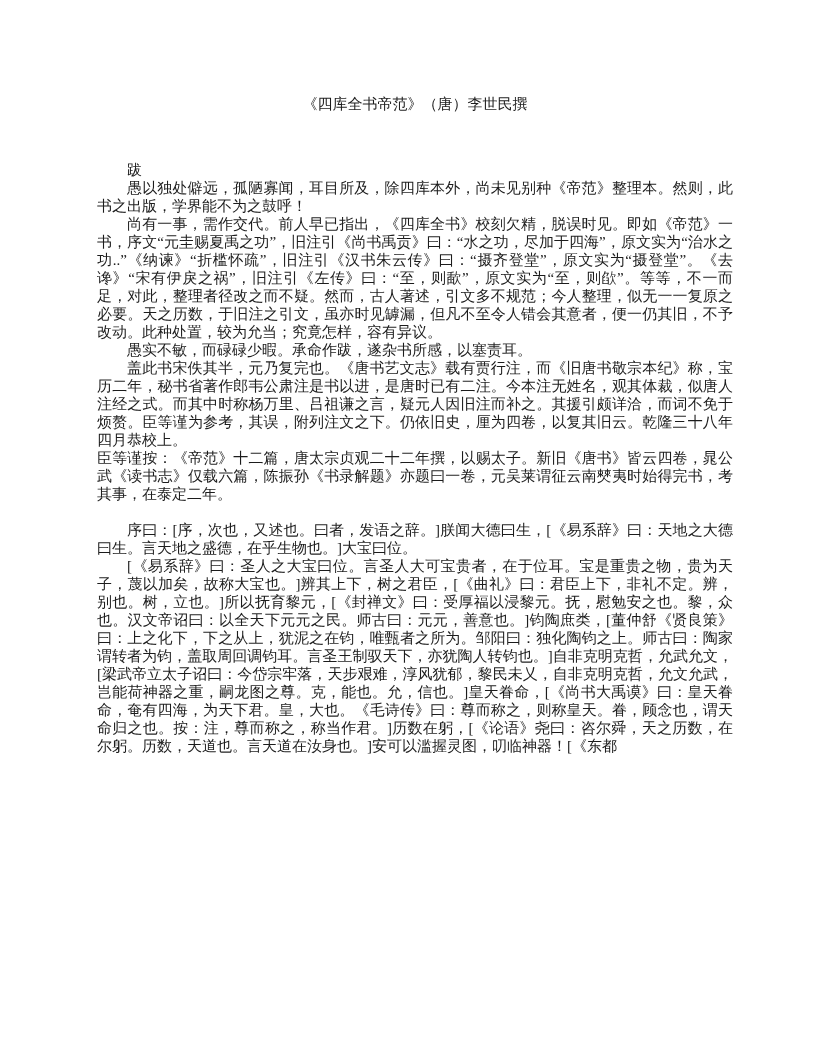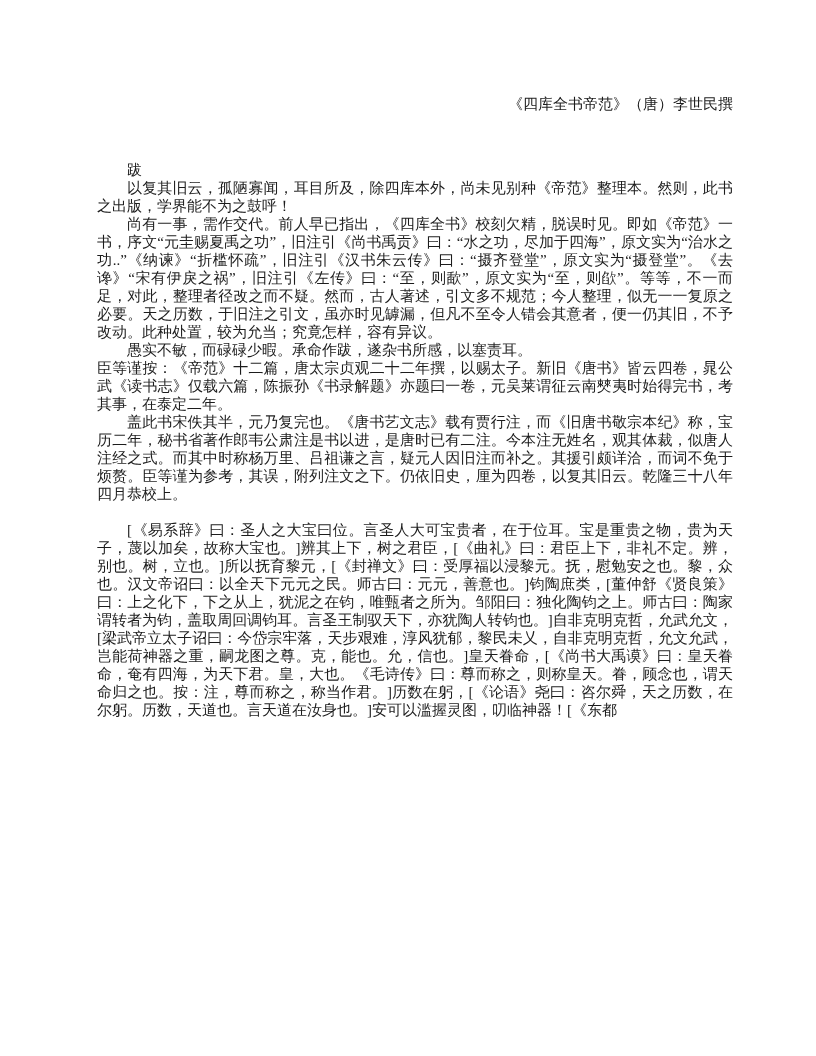--- a/index.html
+++ b/index.html
@@ -20,42 +20,43 @@
     top: 95px;
     width: 636px;
     font-family: "Liberation Serif", "DejaVu Serif", serif;
     font-size: 15px;
     line-height: 18px;
     color: #1c1c1c;
     text-align: justify;
   }
   .doc-title {
     margin: 0 0 48px 0;
-    text-align: right;
+    text-align: center;
   }
   .para {
     margin: 0;
   }
   .para.indent {
     text-indent: 2em;
   }
   .para.spacer {
     height: 18px;
   }
 </style>
 </head>
 <body>
 
 <div class="page">
   <div class="content">
     <p class="doc-title">《四库全书帝范》（唐）李世民撰</p>
     <div>
         <p class="para indent">跋</p>
-        <p class="para indent">以复其旧云，孤陋寡闻，耳目所及，除四库本外，尚未见别种《帝范》整理本。然则，此书之出版，学界能不为之鼓呼！</p>
+        <p class="para indent">愚以独处僻远，孤陋寡闻，耳目所及，除四库本外，尚未见别种《帝范》整理本。然则，此书之出版，学界能不为之鼓呼！</p>
         <p class="para indent">尚有一事，需作交代。前人早已指出，《四库全书》校刻欠精，脱误时见。即如《帝范》一书，序文“元圭赐夏禹之功”，旧注引《尚书禹贡》曰：“水之功，尽加于四海”，原文实为“治水之功..”《纳谏》“折槛怀疏”，旧注引《汉书朱云传》曰：“摄齐登堂”，原文实为“摄登堂”。《去谗》“宋有伊戾之祸”，旧注引《左传》曰：“至，则歃”，原文实为“至，则欿”。等等，不一而足，对此，整理者径改之而不疑。然而，古人著述，引文多不规范；今人整理，似无一一复原之必要。天之历数，于旧注之引文，虽亦时见罅漏，但凡不至令人错会其意者，便一仍其旧，不予改动。此种处置，较为允当；究竟怎样，容有异议。</p>
         <p class="para indent">愚实不敏，而碌碌少暇。承命作跋，遂杂书所感，以塞责耳。</p>
+        <p class="para indent">盖此书宋佚其半，元乃复完也。《唐书艺文志》载有贾行注，而《旧唐书敬宗本纪》称，宝历二年，秘书省著作郎韦公肃注是书以进，是唐时已有二注。今本注无姓名，观其体裁，似唐人注经之式。而其中时称杨万里、吕祖谦之言，疑元人因旧注而补之。其援引颇详洽，而词不免于烦赘。臣等谨为参考，其误，附列注文之下。仍依旧史，厘为四卷，以复其旧云。乾隆三十八年四月恭校上。</p>
         <p class="para">臣等谨按：《帝范》十二篇，唐太宗贞观二十二年撰，以赐太子。新旧《唐书》皆云四卷，晁公武《读书志》仅载六篇，陈振孙《书录解题》亦题曰一卷，元吴莱谓征云南僰夷时始得完书，考其事，在泰定二年。</p>
-        <p class="para indent">盖此书宋佚其半，元乃复完也。《唐书艺文志》载有贾行注，而《旧唐书敬宗本纪》称，宝历二年，秘书省著作郎韦公肃注是书以进，是唐时已有二注。今本注无姓名，观其体裁，似唐人注经之式。而其中时称杨万里、吕祖谦之言，疑元人因旧注而补之。其援引颇详洽，而词不免于烦赘。臣等谨为参考，其误，附列注文之下。仍依旧史，厘为四卷，以复其旧云。乾隆三十八年四月恭校上。</p>
         <p class="para spacer"></p>
+        <p class="para indent">序曰：[序，次也，又述也。曰者，发语之辞。]朕闻大德曰生，[《易系辞》曰：天地之大德曰生。言天地之盛德，在乎生物也。]大宝曰位。</p>
         <p class="para indent">[《易系辞》曰：圣人之大宝曰位。言圣人大可宝贵者，在于位耳。宝是重贵之物，贵为天子，蔑以加矣，故称大宝也。]辨其上下，树之君臣，[《曲礼》曰：君臣上下，非礼不定。辨，别也。树，立也。]所以抚育黎元，[《封禅文》曰：受厚福以浸黎元。抚，慰勉安之也。黎，众也。汉文帝诏曰：以全天下元元之民。师古曰：元元，善意也。]钧陶庶类，[董仲舒《贤良策》曰：上之化下，下之从上，犹泥之在钧，唯甄者之所为。邹阳曰：独化陶钧之上。师古曰：陶家谓转者为钧，盖取周回调钧耳。言圣王制驭天下，亦犹陶人转钧也。]自非克明克哲，允武允文，[梁武帝立太子诏曰：今岱宗牢落，天步艰难，淳风犹郁，黎民未乂，自非克明克哲，允文允武，岂能荷神器之重，嗣龙图之尊。克，能也。允，信也。]皇天眷命，[《尚书大禹谟》曰：皇天眷命，奄有四海，为天下君。皇，大也。《毛诗传》曰：尊而称之，则称皇天。眷，顾念也，谓天命归之也。按：注，尊而称之，称当作君。]历数在躬，[《论语》尧曰：咨尔舜，天之历数，在尔躬。历数，天道也。言天道在汝身也。]安可以滥握灵图，叨临神器！[《东都</p>
       </div>
   </div>
 </div>
 
 </body></html>

